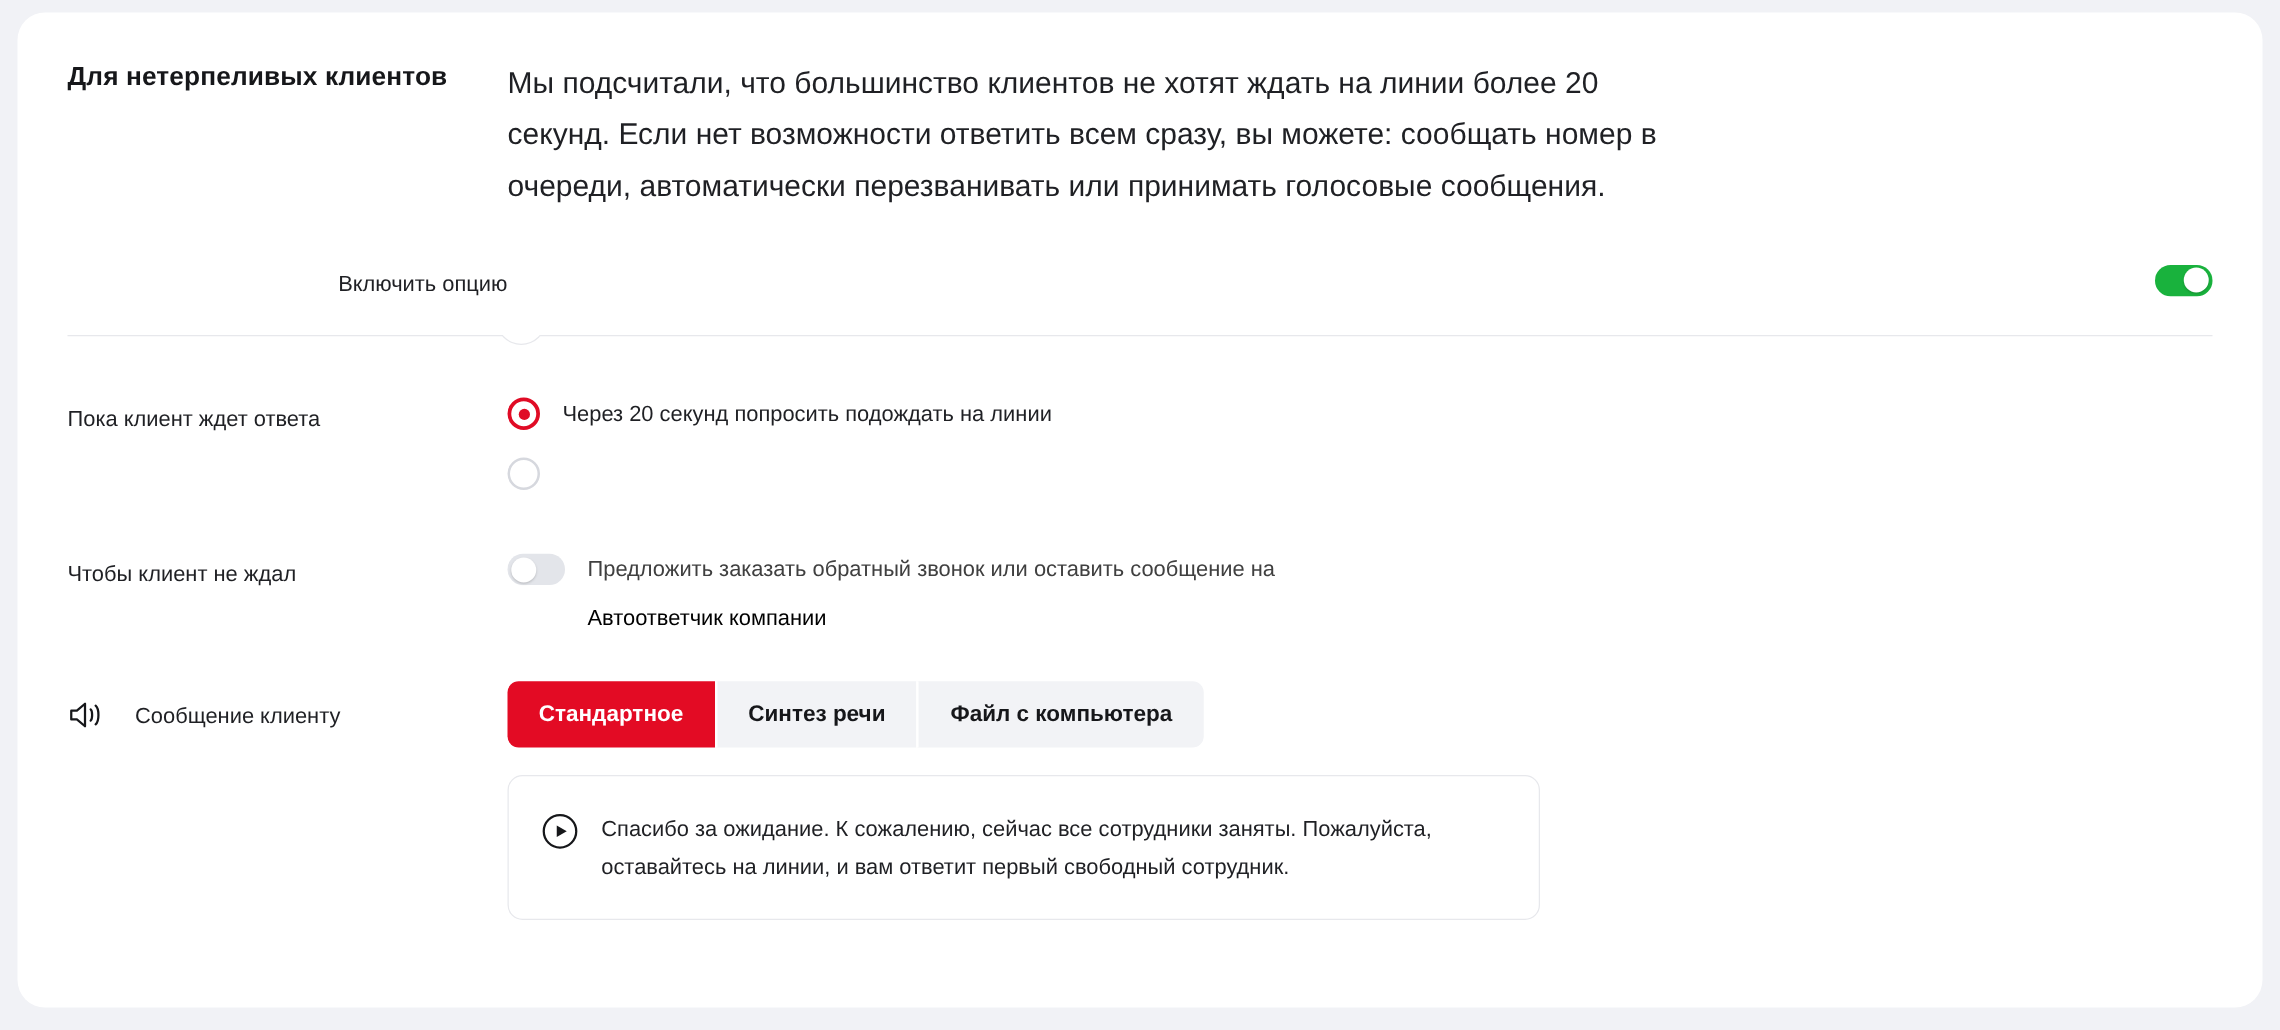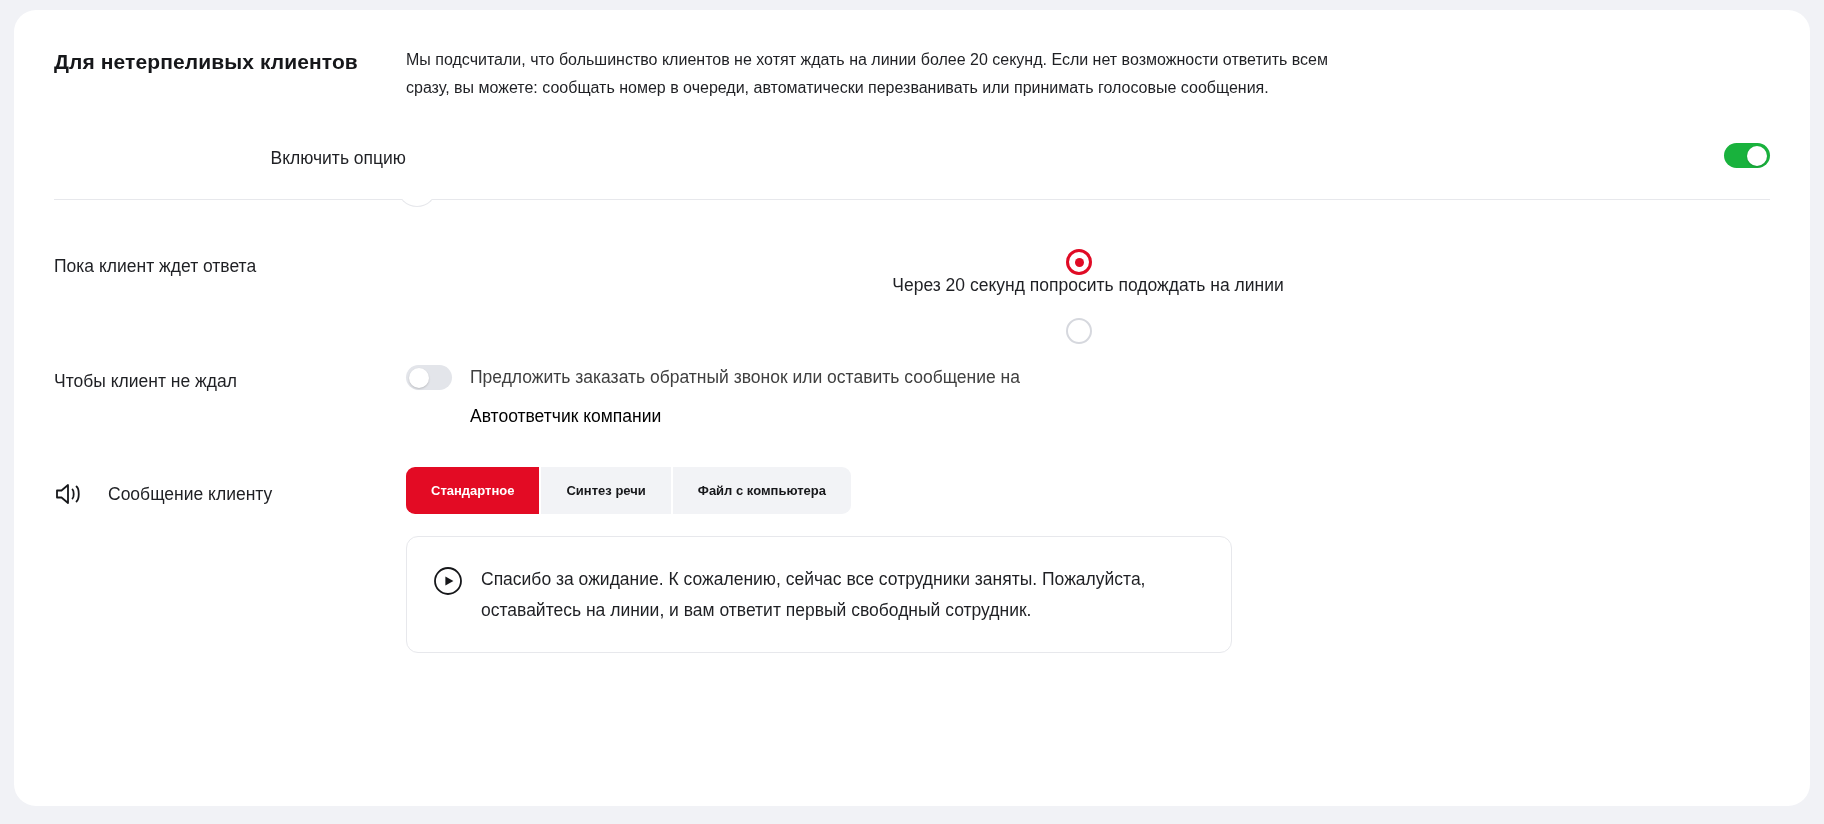--- a/index.html
+++ b/index.html
@@ -46,21 +46,21 @@
   }
 
   .section-title {
     font-size: 21px;
     font-weight: bold;
     color: #16171a;
     line-height: 1.35;
     letter-spacing: 0.1px;
   }
   .section-desc {
-    font-size: 16px;
+    font-size: 24px;
     color: #1f2024;
     line-height: 1.72;
     max-width: 940px;
   }
 
   .label-text {
     font-size: 17.5px;
     color: #1f2024;
     line-height: 1.5;
   }
@@ -124,21 +124,20 @@
     border-left: 1px solid #e7e8ec;
     border-right: 1px solid #e7e8ec;
     box-sizing: border-box;
   }
 
   
   .radio-row {
     display: flex;
     align-items: center;
     margin-bottom: 22px;
-    flex-direction: column;
   }
   .radio {
     width: 26px;
     height: 26px;
     border-radius: 50%;
     box-sizing: border-box;
     flex: 0 0 26px;
     margin-right: 18px;
   }
   .radio.checked {
@@ -194,21 +193,21 @@
   .speaker-icon {
     width: 34px;
     height: 30px;
     margin-right: 20px;
     flex: 0 0 34px;
   }
   .tabs {
     display: flex;
   }
   .tab {
-    font-size: 13px;
+    font-size: 18px;
     font-weight: bold;
     padding: 16px 25px;
     background: #f2f3f6;
     color: #16171a;
     cursor: pointer;
     white-space: nowrap;
     text-align: right;
   }
   .tab:first-child { border-radius: 9px 0 0 9px; }
   .tab:last-child { border-radius: 0 9px 9px 0; }
@@ -280,21 +279,21 @@
         <div class="radio-row">
           <div class="radio checked"></div>
           <div class="radio-label">Через 20 секунд попросить подождать на линии</div>
         </div>
         <div class="radio-row" style="margin-bottom:0;">
           <div class="radio unchecked"></div>
         </div>
       </div>
     </div>
 
-    <div class="row" style="margin-top:20px;">
+    <div class="row" style="margin-top:50px;">
       <div class="label-col" style="padding-top:4px;">
         <div class="label-text">Чтобы клиент не ждал</div>
       </div>
       <div class="content-col">
         <div class="callback-row">
           <div class="switch off callback-switch">
             <div class="knob"></div>
           </div>
           <div>
             <div class="callback-text">Предложить заказать обратный звонок или оставить сообщение на</div>

